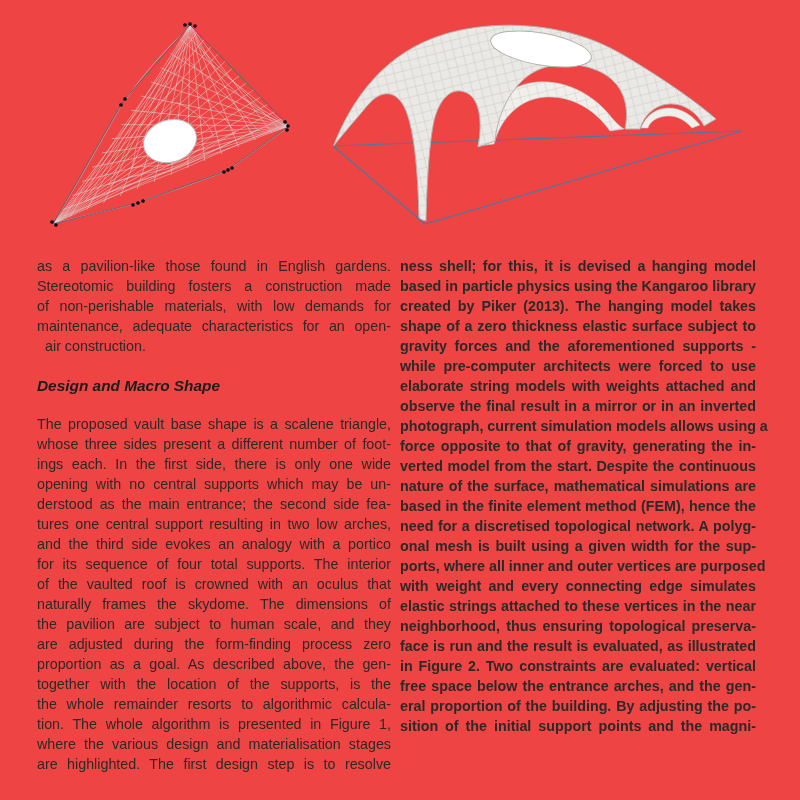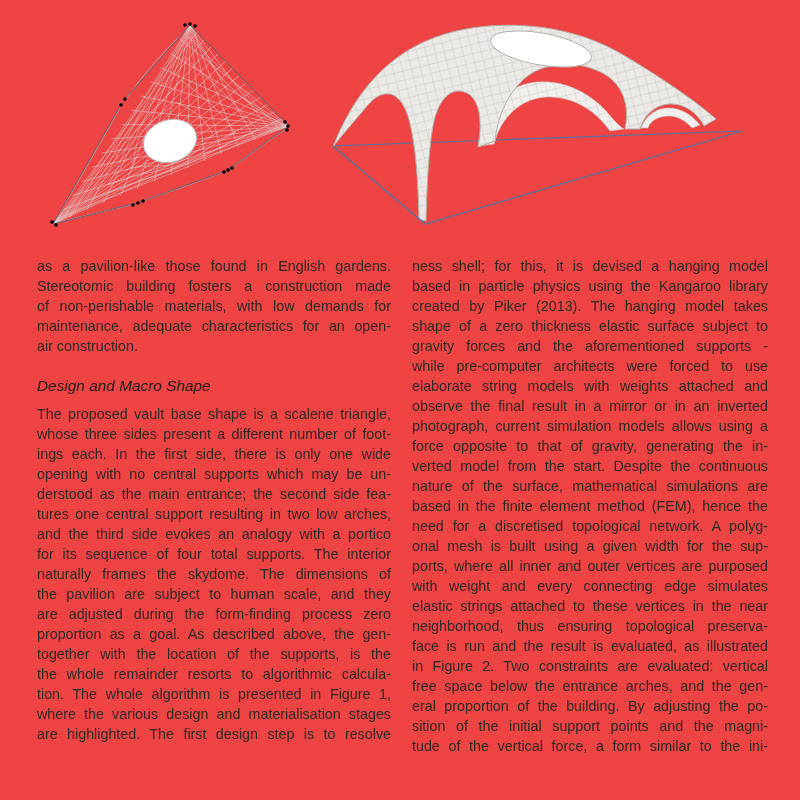--- a/index.html
+++ b/index.html
@@ -1,24 +1,24 @@
 <!DOCTYPE html>
 <html><head>
 <meta charset="utf-8">
 <style>
   html,body{margin:0;padding:0;background:#ffffff;}
   .page{position:relative;width:800px;height:800px;background:#ef4444;overflow:hidden;
         font-family:"Liberation Sans",sans-serif;color:#2b2a28;}
   .figures{position:absolute;top:0;left:0;}
   .col{position:absolute;top:256px;font-size:14.3px;line-height:20px;color:#2b2a28;}
   .col-left{left:37px;width:354px;}
-  .col-right{left:412px;width:356px;}
+  .col-right{left:400px;width:356px;font-weight:bold;}
   .tline{text-align:justify;text-align-last:justify;height:20px;overflow:visible;white-space:nowrap;}
-  .tline.noj{text-align:left;text-align-last:left;}
-  .sec-heading{font-size:15.4px;font-weight:normal;font-style:italic;margin:20px 0 8px 0;
+  .tline.noj{text-align:left;text-align-last:left;margin-left:8px;}
+  .sec-heading{font-size:15.4px;font-weight:bold;font-style:italic;margin:20px 0 18px 0;
                line-height:20px;color:#1d1c1b;}
 </style>
 </head>
 <body>
 
 <div class="page">
 
   <svg class="figures" width="800" height="252" viewBox="0 0 800 252">
     <defs>
       <pattern id="meshp" width="9" height="9" patternUnits="userSpaceOnUse" patternTransform="rotate(-14)">
@@ -133,20 +133,21 @@
     <div class="sec-heading">Design and Macro Shape</div>
     <div id="p2">
         <div class="tline">The proposed vault base shape is a scalene triangle,</div>
         <div class="tline">whose three sides present a different number of foot-</div>
         <div class="tline">ings each. In the first side, there is only one wide</div>
         <div class="tline">opening with no central supports which may be un-</div>
         <div class="tline">derstood as the main entrance; the second side fea-</div>
         <div class="tline">tures one central support resulting in two low arches,</div>
         <div class="tline">and the third side evokes an analogy with a portico</div>
         <div class="tline">for its sequence of four total supports. The interior</div>
+        <div class="tline">of the vaulted roof is crowned with an oculus that</div>
         <div class="tline">naturally frames the skydome. The dimensions of</div>
         <div class="tline">the pavilion are subject to human scale, and they</div>
         <div class="tline">are adjusted during the form-finding process zero</div>
         <div class="tline">proportion as a goal. As described above, the gen-</div>
         <div class="tline">together with the location of the supports, is the</div>
         <div class="tline">the whole remainder resorts to algorithmic calcula-</div>
         <div class="tline">tion. The whole algorithm is presented in Figure 1,</div>
         <div class="tline">where the various design and materialisation stages</div>
         <div class="tline">are highlighted. The first design step is to resolve</div>
       </div>
@@ -171,17 +172,16 @@
         <div class="tline">onal mesh is built using a given width for the sup-</div>
         <div class="tline">ports, where all inner and outer vertices are purposed</div>
         <div class="tline">with weight and every connecting edge simulates</div>
         <div class="tline">elastic strings attached to these vertices in the near</div>
         <div class="tline">neighborhood, thus ensuring topological preserva-</div>
         <div class="tline">face is run and the result is evaluated, as illustrated</div>
         <div class="tline">in Figure 2. Two constraints are evaluated: vertical</div>
         <div class="tline">free space below the entrance arches, and the gen-</div>
         <div class="tline">eral proportion of the building. By adjusting the po-</div>
         <div class="tline">sition of the initial support points and the magni-</div>
-        <div class="tline">tude of the vertical force, a form similar to the ini-</div>
       </div>
   </div>
 
 </div>
 
 </body></html>

